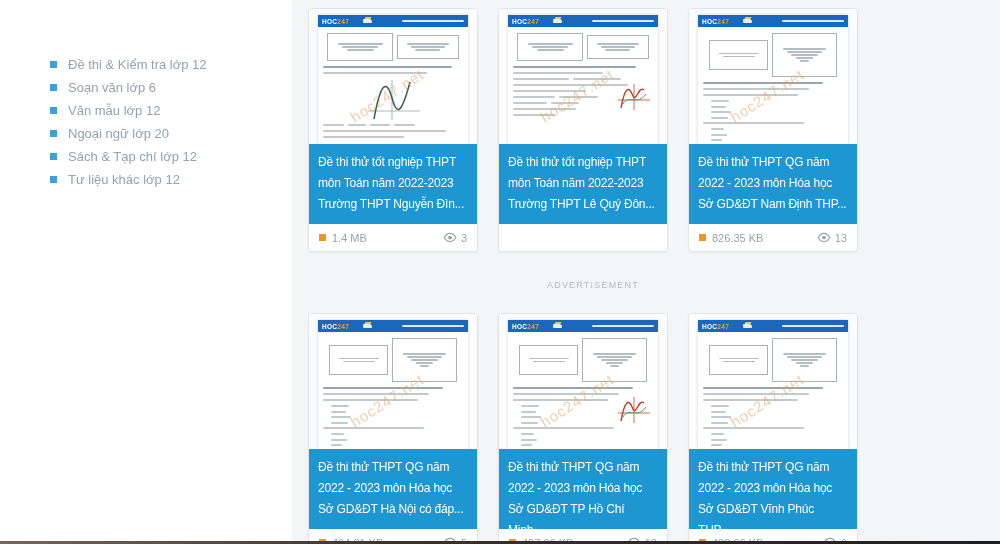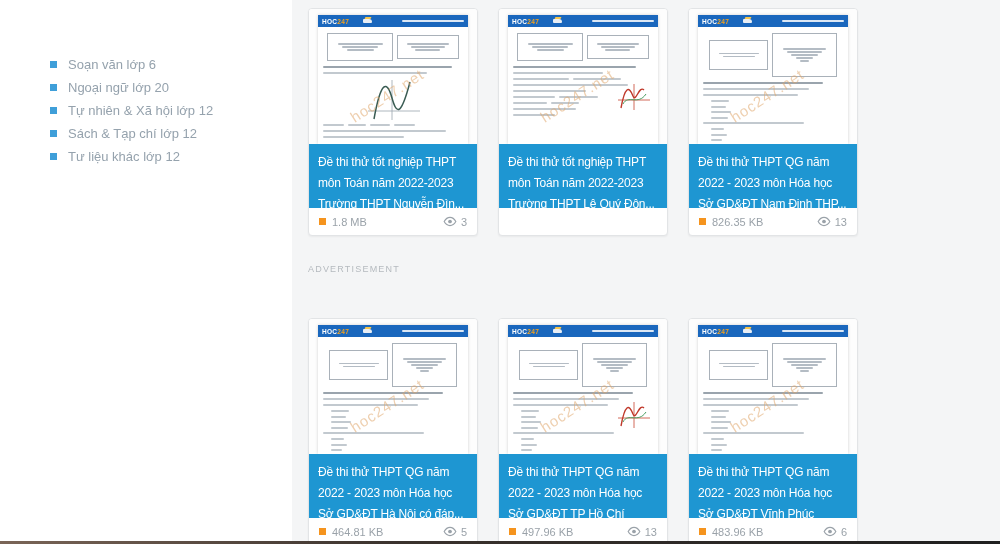--- a/index.html
+++ b/index.html
@@ -11,21 +11,21 @@
   .sidebar { width:292px; min-width:292px; background:#ffffff; padding:58px 10px 0 50px; }
   .sidebar h2 { font-size:19px; font-weight:500; color:#5a6670; letter-spacing:.2px; margin-bottom:22px; }
   .sidebar ul { list-style:none; }
   .sidebar li { display:flex; align-items:center; margin-bottom:10px; cursor:pointer; }
   .bullet { width:7px; height:7px; background:#3f9fd9; margin-right:11px; flex:0 0 auto; }
   .side-label { font-size:13px; color:#95a2ad; line-height:13px; }
 
   
   .main { flex:1; background:#f4f5f6; padding:8px 0 0 16px; position:relative; }
   .cards-grid { display:flex; gap:20px; }
-  .ad-label { width:570px; text-align:left; font-size:9px; letter-spacing:1.2px; color:#b5babf; margin:28px 0 44px; }
+  .ad-label { width:570px; text-align:center; font-size:9px; letter-spacing:1.2px; color:#b5babf; margin:28px 0 23px; }
 
   
   .card { width:170px; background:#ffffff; border:1px solid #e2e4e6; border-radius:4px; overflow:hidden;
           box-shadow:0 1px 2px rgba(0,0,0,.05); flex:0 0 auto; }
   .thumb { position:relative; height:135px; background:#fdfdfd; padding:6px 9px 0; overflow:hidden; }
   .sheet { position:relative; height:100%; background:#ffffff; box-shadow:0 0 3px rgba(0,0,0,.18); padding:0 0 2px; overflow:hidden; }
   .t-bar { height:12px; background:#1a67bd; display:flex; align-items:center; padding:0 4px; margin-bottom:6px; }
   .logo-a { color:#ffffff; font-size:6.5px; font-weight:bold; letter-spacing:.3px; }
   .logo-b { color:#f5a21c; font-size:6.5px; font-weight:bold; letter-spacing:.3px; }
   .t-cap { width:9px; height:4px; background:#e8eef5; margin-left:14px; border-radius:1px 3px 1px 1px; position:relative; }
@@ -38,55 +38,59 @@
   .t-body { padding:0 5px; }
   .t-row { display:flex; gap:4px; margin:0 0 4px; }
   .t-row .sg { height:2px; background:#c2c9cf; border-radius:1px; }
   .t-row.opt { margin-left:8px; margin-bottom:3.5px; }
   .t-row.dense .sg { background:#9aa4ad; }
   .g-wrap { display:flex; justify-content:center; margin:1px 0 2px; }
   .side-graph { position:absolute; right:6px; display:none; }
   .wm { position:absolute; left:18%; top:56%; transform:rotate(-33deg); font-size:15px; color:rgba(224,168,110,.55);
         letter-spacing:1px; white-space:nowrap; pointer-events:none; }
 
-  .card-title { background:#1e96d2; color:#ffffff; height:64px; padding:8px 9px 0; font-size:12px;
+  .card-title { background:#1e96d2; color:#ffffff; height:80px; padding:8px 9px 0; font-size:12px;
                 font-weight:500; line-height:21px; letter-spacing:-.2px; cursor:pointer; }
   .card-footer { height:27px; display:flex; align-items:center; justify-content:space-between; padding:0 10px; }
   .f-size { display:flex; align-items:center; color:#9aa2a9; font-size:11px; }
   .f-sq { width:7px; height:7px; background:#f5941e; margin-right:6px; }
   .f-views { display:flex; align-items:center; color:#9aa2a9; font-size:11px; gap:4px; }
   .f-views svg { display:block; }
 
   .bottom-bar { position:absolute; left:0; bottom:0; width:1000px; height:3px;
                 background:linear-gradient(90deg,#7a6557 0%,#3a322d 40%,#1f1f1f 100%); z-index:9; }
 </style>
 </head>
 <body>
 
 <div class="page">
 
   <aside class="sidebar">
     <ul id="sidebar-list">
+  <li>
+    <span class="bullet"></span>
+    <span class="side-label">Đề thi &amp; Kiểm tra lớp 12</span>
+  </li>
 
 
   <li>
     <span class="bullet"></span>
     <span class="side-label">Soạn văn lớp 6</span>
   </li>
 
+  <li>
+    <span class="bullet"></span>
+    <span class="side-label">Văn mẫu lớp 12</span>
+  </li>
 
   <li>
     <span class="bullet"></span>
     <span class="side-label">Ngoại ngữ lớp 20</span>
   </li>
 
-  <li>
-    <span class="bullet"></span>
-    <span class="side-label">Tự nhiên &amp; Xã hội lớp 12</span>
-  </li>
 
   <li>
     <span class="bullet"></span>
     <span class="side-label">Sách &amp; Tạp chí lớp 12</span>
   </li>
 
   <li>
     <span class="bullet"></span>
     <span class="side-label">Tư liệu khác lớp 12</span>
   </li>
@@ -144,21 +148,21 @@
                 </div>
               </div>
 
         <span class="wm">hoc247.net</span>
       </div>
     </div>
     <div class="card-title">Đề thi thử tốt nghiệp THPT môn Toán năm 2022-2023 Trường THPT Nguyễn Đìn...</div>
     <div class="card-footer">
       <span class="f-size">
         <span class="f-sq"></span>
-        <span>1.8 MB</span>
+        <span>1.4 MB</span>
       </span>
       <span class="f-views">
         <svg width="14" height="11" viewBox="0 0 24 18">
           <path d="M12 2 C6 2 2 9 2 9 s4 7 10 7 10-7 10-7 -4-7-10-7z" fill="none" stroke="#9aa2a9" stroke-width="2"></path>
           <circle cx="12" cy="9" r="3.2" fill="#9aa2a9"></circle>
         </svg>
         <span>3</span>
       </span>
     </div>
   </div>

